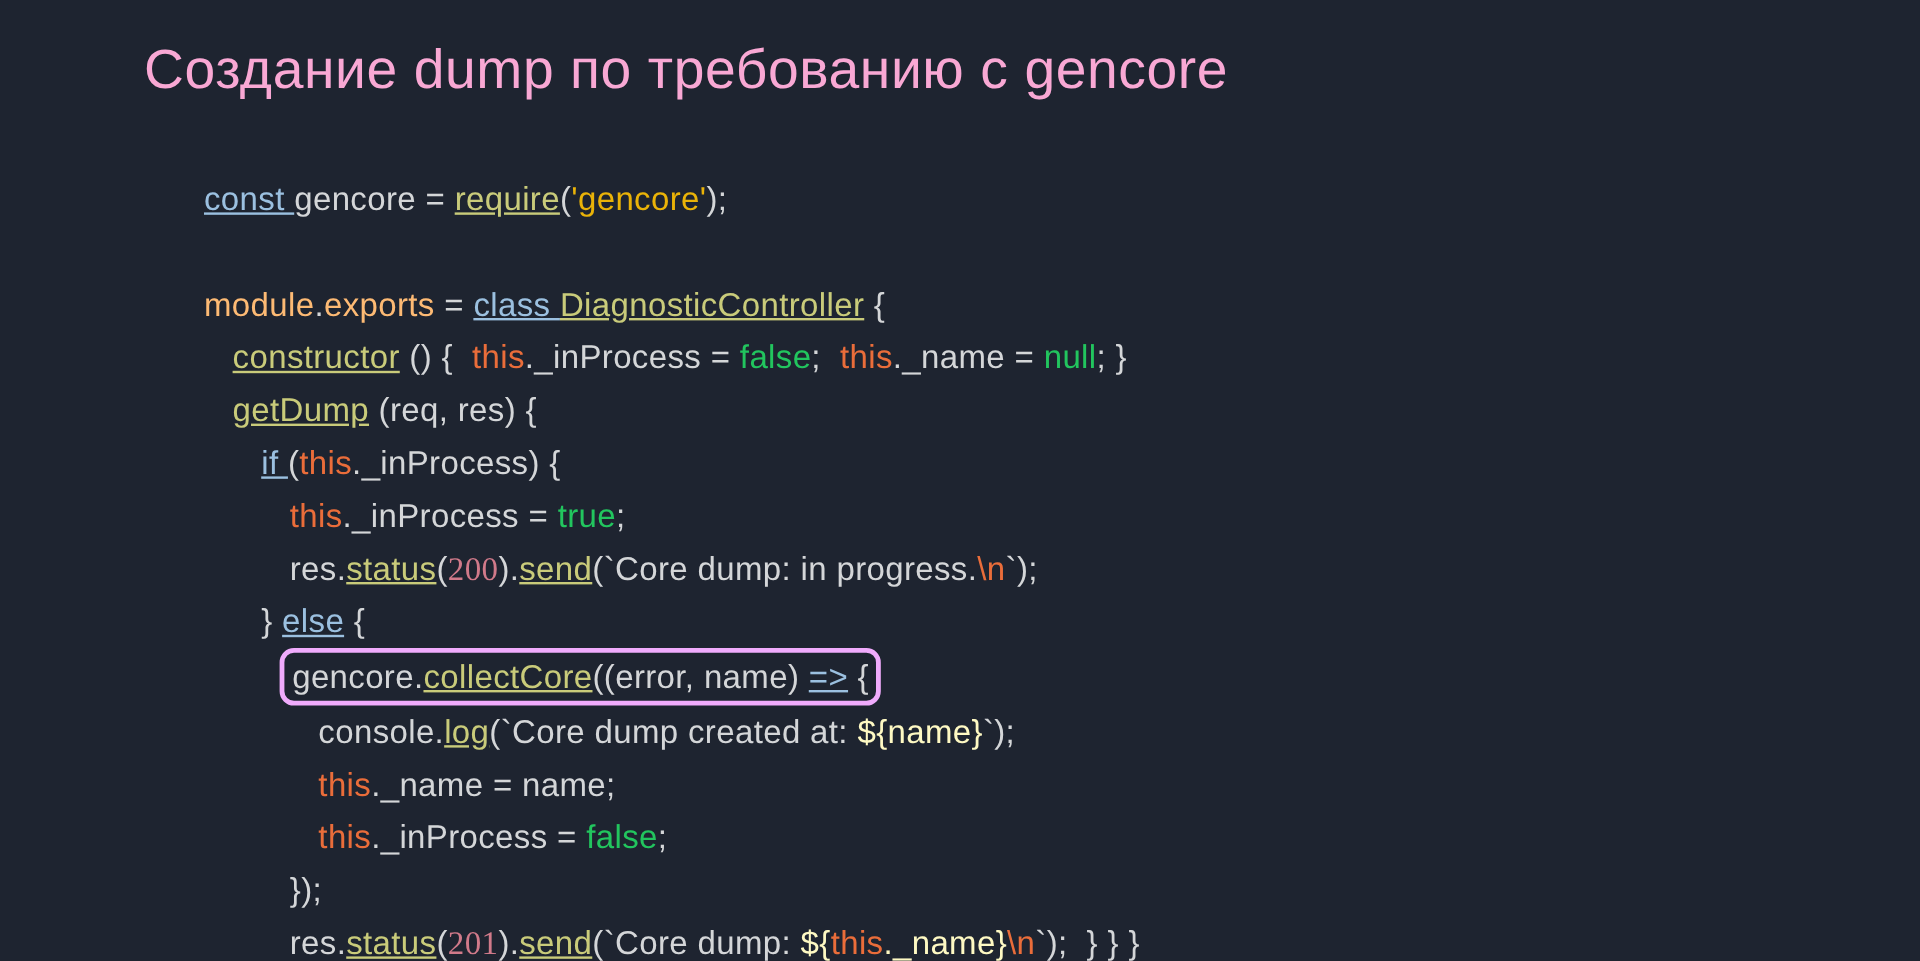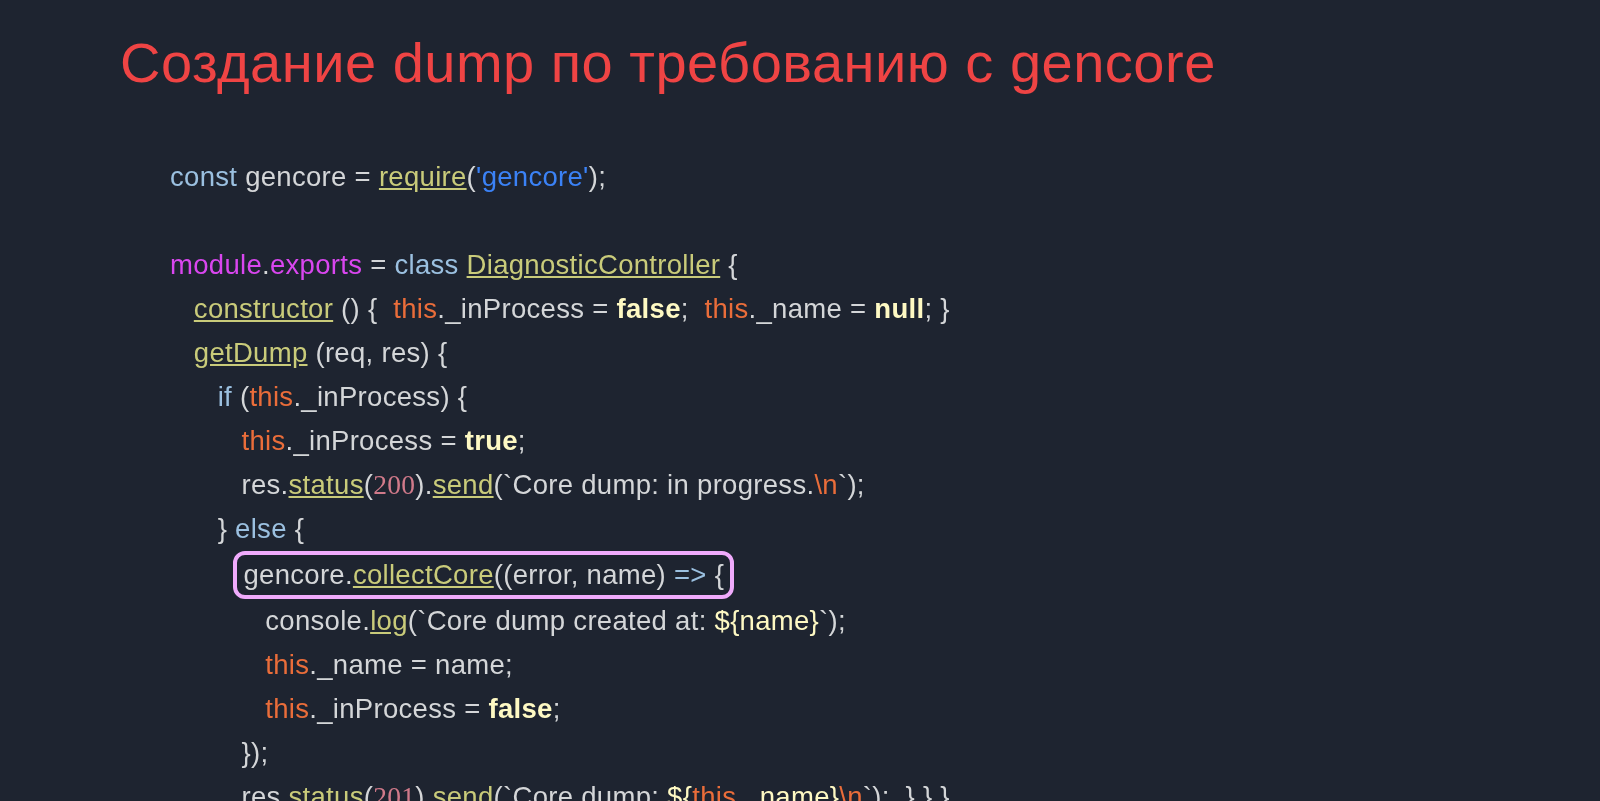--- a/index.html
+++ b/index.html
@@ -1,29 +1,29 @@
 <!DOCTYPE html>
 <html><head>
 <meta charset="utf-8">
 <style>
   html,body{margin:0;padding:0;width:1600px;height:801px;background:#1e2430;font-family:Arial,Helvetica,sans-serif;overflow:hidden;}
   .slide{position:relative;width:1600px;height:801px;box-sizing:border-box;padding:30px 120px 0 120px;color:#d4d6d8;}
-  .title{color:#ef4444;font-size:56px;font-weight:400;letter-spacing:0.5px;margin:0 0 60px 0;}
+  .title{color:#f9a8d4;font-size:46px;font-weight:400;letter-spacing:0.5px;margin:0 0 60px 0;}
   .code{font-family:Arial,Helvetica,sans-serif;font-size:27.5px;line-height:44px;white-space:pre;letter-spacing:0.3px;padding-left:50px;}
-  .kw{color:#9bc0e0;}      
+  .kw{color:#9bc0e0;text-decoration:underline;}      
   .id{color:#d4d6d8;}      
   .fn{color:#c9cb7a;text-decoration:underline;}      
   .this{color:#ea6d3a;}
-  .bool{color:#fef9c3;font-weight:bold;}    
+  .bool{color:#22c55e;}    
   .num{color:#d17a8a;font-family:Liberation Serif, serif;}     
   .str{color:#d4d6d8;}
   .esc{color:#ea6d3a;}
-  .strlit{color:#3b82f6;}  
-  .mod{color:#d946ef;}     
-  .exp{color:#d946ef;}     
+  .strlit{color:#eab308;}  
+  .mod{color:#fdba74;}     
+  .exp{color:#fdba74;}     
   .box{border:4px solid #f0abfc;border-radius:12px;padding:0 6px;display:inline-block;line-height:40px;margin-left:-8px;}
   .interp{color:#fef9c3;}  
 </style>
 </head>
 <body>
 
 <div class="slide">
   <h1 class="title">Создание dump по требованию с gencore</h1>
   <div class="code" id="code"><div><span></span><span class="kw">const </span><span class="id">gencore = </span><span class="fn">require</span><span class="id">(</span><span class="strlit">'gencore'</span><span class="id">);</span></div><div>&nbsp;</div><div><span></span><span class="mod">module</span><span class="id">.</span><span class="exp">exports</span><span class="id"> = </span><span class="kw">class </span><span class="fn">DiagnosticController</span><span class="id"> {</span></div><div><span>   </span><span class="fn">constructor</span><span class="id"> () {  </span><span class="this">this</span><span class="id">._inProcess = </span><span class="bool">false</span><span class="id">;  </span><span class="this">this</span><span class="id">._name = </span><span class="bool">null</span><span class="id">; }</span></div><div><span>   </span><span class="fn">getDump</span><span class="id"> (req, res) {</span></div><div><span>      </span><span class="kw">if </span><span class="id">(</span><span class="this">this</span><span class="id">._inProcess) {</span></div><div><span>         </span><span class="this">this</span><span class="id">._inProcess = </span><span class="bool">true</span><span class="id">;</span></div><div><span>         </span><span class="id">res.</span><span class="fn">status</span><span class="id">(</span><span class="num">200</span><span class="id">).</span><span class="fn">send</span><span class="id">(</span><span class="str">`Core dump: in progress.</span><span class="esc">\n</span><span class="str">`</span><span class="id">);</span></div><div><span>      </span><span class="id">} </span><span class="kw">else</span><span class="id"> {</span></div><div><span>         </span><span class="box"><span class="id">gencore.</span><span class="fn">collectCore</span><span class="id">((error, name) </span><span class="kw">=&gt;</span><span class="id"> {</span></span></div><div><span>            </span><span class="id">console.</span><span class="fn">log</span><span class="id">(</span><span class="str">`Core dump created at: </span><span class="interp">${name}</span><span class="str">`</span><span class="id">);</span></div><div><span>            </span><span class="this">this</span><span class="id">._name = name;</span></div><div><span>            </span><span class="this">this</span><span class="id">._inProcess = </span><span class="bool">false</span><span class="id">;</span></div><div><span>         </span><span class="id">});</span></div><div><span>         </span><span class="id">res.</span><span class="fn">status</span><span class="id">(</span><span class="num">201</span><span class="id">).</span><span class="fn">send</span><span class="id">(</span><span class="str">`Core dump: </span><span class="interp">${</span><span class="this">this</span><span class="interp">._name}</span><span class="esc">\n</span><span class="str">`</span><span class="id">);  } } }</span></div></div>
 </div>

